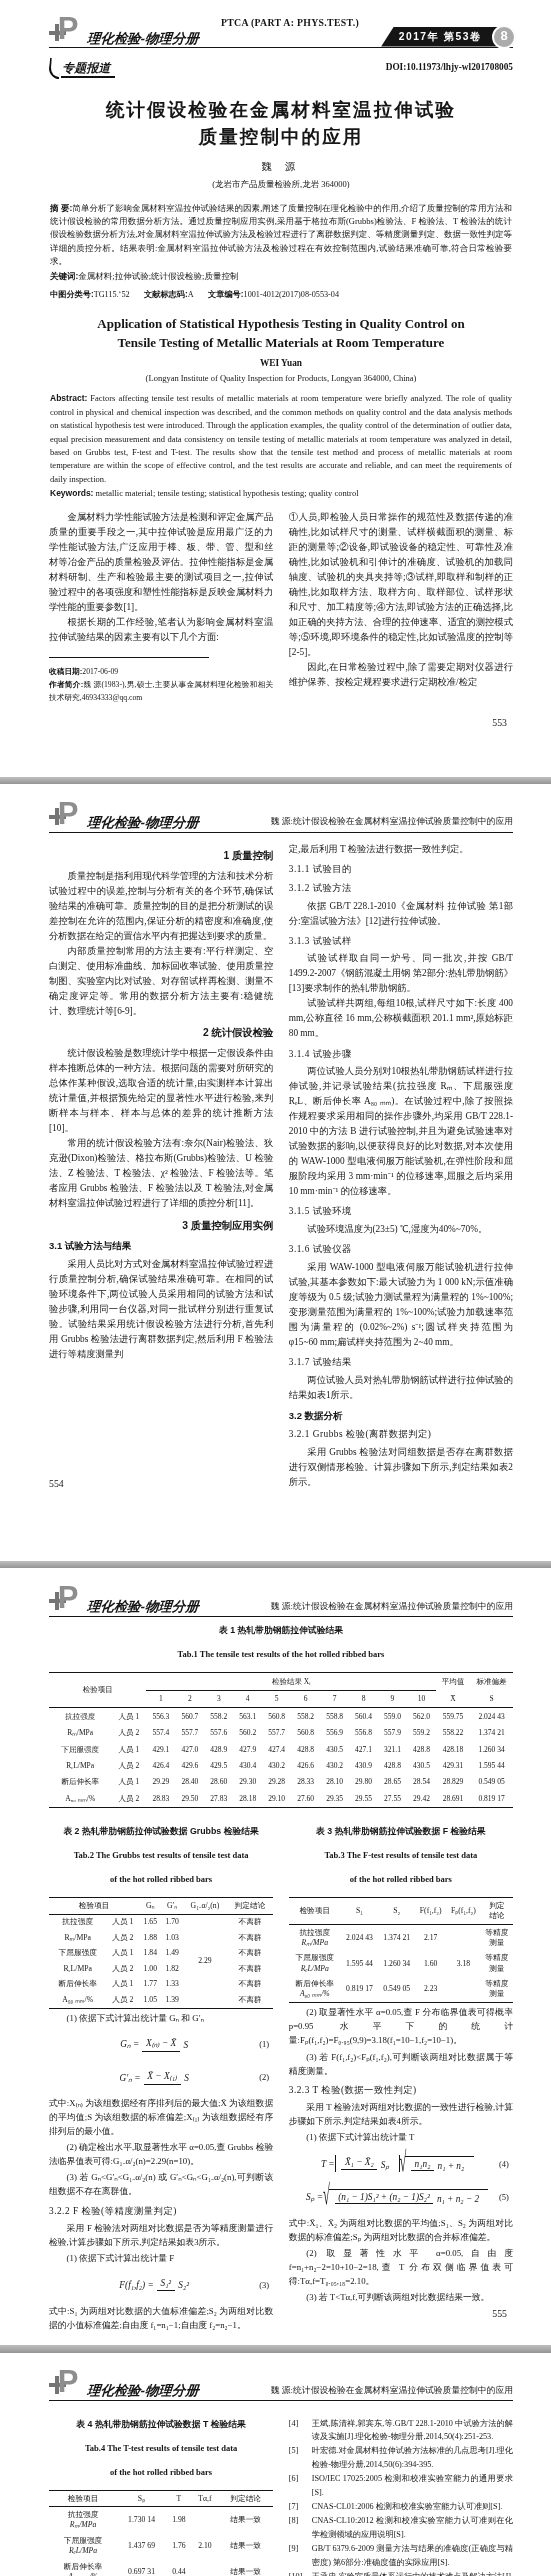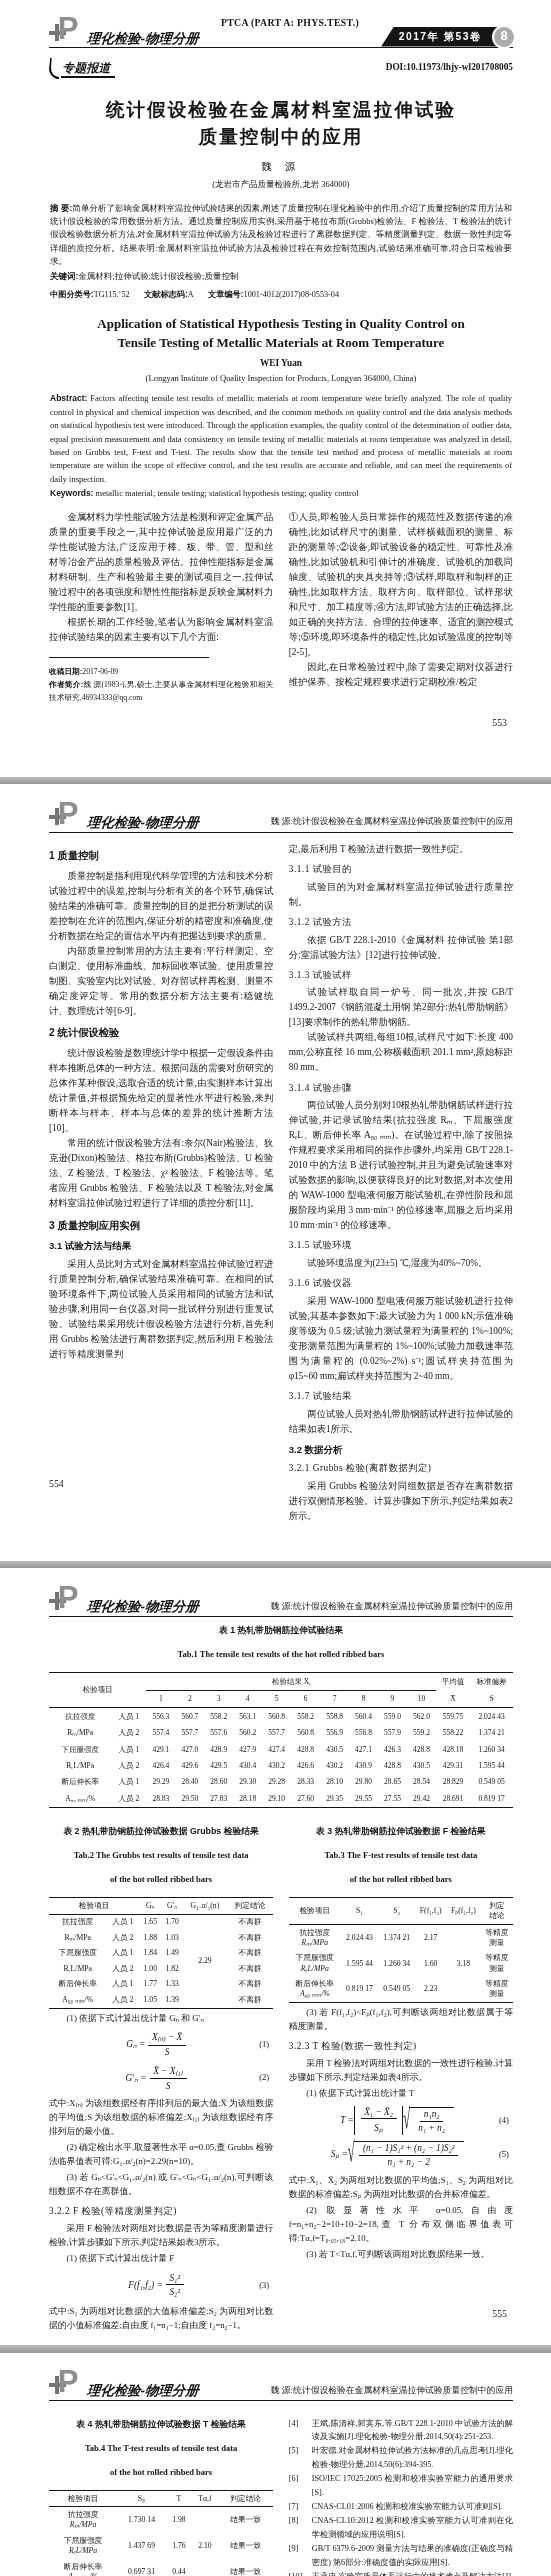--- a/index.html
+++ b/index.html
@@ -41,21 +41,21 @@
   .etitle{margin-top:12.4px;text-align:center;font:bold 13px/19px "Liberation Serif",serif;}
   .eauthor{margin-top:7.2px;text-align:center;font:bold 9.3px/1 "Liberation Serif",serif;}
   .eaffil{margin-top:5.2px;text-align:center;font:8.5px/1 "Liberation Serif",serif;}
   .eabs{margin:10.3px 1px 0;font:8.5px/13.4px "Liberation Serif",serif;text-align:justify;}
 
   
   .cols{display:flex;gap:15.5px;margin-top:9.3px;}
   .col{flex:1 1 0;min-width:0;}
   p.bp{margin:0;font:9.3px/15px "Liberation Serif",serif;text-align:justify;text-indent:2em;}
   p.bp.ni{text-indent:0;}
-  .hsec{margin:8.2px 0 6.2px;font:bold 10.3px/1.25 "Liberation Sans","DejaVu Sans",sans-serif;}
+  .hsec{margin:8.2px 0 6.2px;font:bold 10.3px/1.25 "Liberation Sans","DejaVu Sans",sans-serif;text-align:right;}
   .hsub{margin:7.2px 0 5.2px;font:bold 9.5px/1.25 "Liberation Sans","DejaVu Sans",sans-serif;}
   .hsub3{margin:6.2px 0 4.1px;font:9.3px/1.35 "Liberation Serif",serif;letter-spacing:0.5px;}
   .fnrule{width:160px;border:0;border-top:1px solid #141414;margin:12.4px 0 6.2px 0;}
   .fn{font:7.7px/13px "Liberation Serif",serif;margin:0;text-align:justify;}
   .pn{position:absolute;font:9.8px/1 "Liberation Serif",serif;}
   .pn.r{right:44px;} .pn.l{left:49px;}
 
   
   .tcapcn{margin:7.2px 0 2.1px;text-align:center;font:bold 8.8px/12.4px "Liberation Sans","DejaVu Sans",sans-serif;}
   .tcapen{margin:12px;text-align:center;font:bold 8.5px/12px "Liberation Serif",serif;}
@@ -66,21 +66,21 @@
   .it{font-style:italic;}
   .blk{display:block;}
   .t1 th,.t1 td{font-size:7.5px;padding:3.1px 0.5px;}
   .t1 .c-item{width:47px;} .t1 .c-avg{width:33px;} .t1 .c-s{width:42px;}
 
   
   .step{font:8.8px/14px "Liberation Serif",serif;text-align:justify;margin:2.1px 0 0;text-indent:2em;}
   .step.ni{text-indent:0;}
   .eq{position:relative;display:flex;align-items:center;justify-content:center;margin:5.2px 7.2px 5.2px 0;font:italic 9.3px "Liberation Serif",serif;min-height:28px;}
   .eq .eqno{position:absolute;right:-3.1px;font-style:normal;font-size:8.5px;}
-  .frac{display:inline-flex;flex-direction:column;align-items:center;margin:0 3.1px;}
+  .frac{display:inline-flex;flex-direction:row;align-items:center;margin:0 3.1px;}
   .frac .num{padding:0 3.6px 1.5px;border-bottom:0.8px solid #141414;white-space:nowrap;}
   .frac .den{padding:1.5px 3.6px 0;white-space:nowrap;}
   .lhs{white-space:nowrap;}
   .absbar{display:inline-flex;align-items:center;border-left:1px solid #141414;border-right:1px solid #141414;padding:1px 2.6px;}
   .sqrt{display:inline-flex;align-items:center;}
   .sqsign{font-style:normal;font-size:12.4px;transform:scaleY(2.3);transform-origin:60% 54%;margin-right:-1px;}
   .rad{border-top:0.8px solid #141414;padding:1.5px 2.6px 0;display:inline-flex;align-items:center;}
   .ref{display:flex;font:8.2px/13.4px "Liberation Serif",serif;margin:0 0 1px;}
   .refno{flex:0 0 23px;}
   .reftx{flex:1;text-align:justify;}
@@ -174,21 +174,20 @@
       <h2 class="hsec">2  统计假设检验</h2>
       <p class="bp">统计假设检验是数理统计学中根据一定假设条件由样本推断总体的一种方法。根据问题的需要对所研究的总体作某种假设,选取合适的统计量,由实测样本计算出统计量值,并根据预先给定的显著性水平进行检验,来判断样本与样本、样本与总体的差异的统计推断方法[10]。</p>
       <p class="bp">常用的统计假设检验方法有:奈尔(Nair)检验法、狄克逊(Dixon)检验法、格拉布斯(Grubbs)检验法、U 检验法、Z 检验法、T 检验法、χ² 检验法、F 检验法等。笔者应用 Grubbs 检验法、F 检验法以及 T 检验法,对金属材料室温拉伸试验过程进行了详细的质控分析[11]。</p>
       <h2 class="hsec">3  质量控制应用实例</h2>
       <h3 class="hsub">3.1  试验方法与结果</h3>
       <p class="bp">采用人员比对方式对金属材料室温拉伸试验过程进行质量控制分析,确保试验结果准确可靠。在相同的试验环境条件下,两位试验人员采用相同的试验方法和试验步骤,利用同一台仪器,对同一批试样分别进行重复试验。试验结果采用统计假设检验方法进行分析,首先利用 Grubbs 检验法进行离群数据判定,然后利用 F 检验法进行等精度测量判</p>
     </div>
     <div class="col">
       <p class="bp ni">定,最后利用 T 检验法进行数据一致性判定。</p>
       <h4 class="hsub3">3.1.1  试验目的</h4>
-      <p class="bp">试验目的为对金属材料室温拉伸试验进行质量控制。</p>
       <h4 class="hsub3">3.1.2  试验方法</h4>
       <p class="bp">依据 GB/T 228.1-2010《金属材料 拉伸试验 第1部分:室温试验方法》[12]进行拉伸试验。</p>
       <h4 class="hsub3">3.1.3  试验试样</h4>
       <p class="bp">试验试样取自同一炉号、同一批次,并按 GB/T 1499.2-2007《钢筋混凝土用钢 第2部分:热轧带肋钢筋》[13]要求制作的热轧带肋钢筋。</p>
       <p class="bp">试验试样共两组,每组10根,试样尺寸如下:长度 400 mm,公称直径 16 mm,公称横截面积 201.1 mm²,原始标距 80 mm。</p>
       <h4 class="hsub3">3.1.4  试验步骤</h4>
       <p class="bp">两位试验人员分别对10根热轧带肋钢筋试样进行拉伸试验,并记录试验结果(抗拉强度 Rₘ、下屈服强度 RₑL、断后伸长率 A₈₀ ₘₘ)。在试验过程中,除了按照操作规程要求采用相同的操作步骤外,均采用 GB/T 228.1-2010 中的方法 B 进行试验控制,并且为避免试验速率对试验数据的影响,以便获得良好的比对数据,对本次使用的 WAW-1000 型电液伺服万能试验机,在弹性阶段和屈服阶段均采用 3 mm·min⁻¹ 的位移速率,屈服之后均采用 10 mm·min⁻¹ 的位移速率。</p>
       <h4 class="hsub3">3.1.5  试验环境</h4>
       <p class="bp">试验环境温度为(23±5) ℃,湿度为40%~70%。</p>
       <h4 class="hsub3">3.1.6  试验仪器</h4>
@@ -279,21 +278,21 @@
         <td>下屈服强度</td>
         <td>人员 1</td>
         <td>429.1</td>
           <td>427.0</td>
           <td>428.9</td>
           <td>427.9</td>
           <td>427.4</td>
           <td>428.8</td>
           <td>430.5</td>
           <td>427.1</td>
-          <td>426.3</td>
+          <td>321.1</td>
           <td>428.8</td>
         <td>428.18</td>
           <td>1.260 34</td>
       </tr>
       <tr>
         <td class="it">RₑL/MPa</td>
         <td>人员 2</td>
         <td>426.4</td>
           <td>429.6</td>
           <td>429.5</td>
@@ -493,20 +492,21 @@
             <td>0.549 05</td>
             <td>2.23</td>
             <td>
                 <span class="blk">等精度</span>
                 <span class="blk">测量</span>
               </td>
           </tr>
         </tbody>
       </table>
 
+      <p class="step">(2) 取显著性水平 α=0.05,查 F 分布临界值表可得概率 p=0.95 水平下的统计量:Fₚ(f₁,f₂)=F₀.₉₅(9,9)=3.18(f₁=10−1,f₂=10−1)。</p>
       <p class="step">(3) 若 F(f₁,f₂)&lt;Fₚ(f₁,f₂),可判断该两组对比数据属于等精度测量。</p>
       <h4 class="hsub3">3.2.3  T 检验(数据一致性判定)</h4>
       <p class="step">采用 T 检验法对两组对比数据的一致性进行检验,计算步骤如下所示,判定结果如表4所示。</p>
       <p class="step">(1) 依据下式计算出统计量 T</p>
       <div class="eq">
         <span class="lhs">T =</span>
         <span class="absbar">
             <span class="frac">
               <span class="num">X̄₁ − X̄₂</span>
               <span class="den">Sₚ</span>

